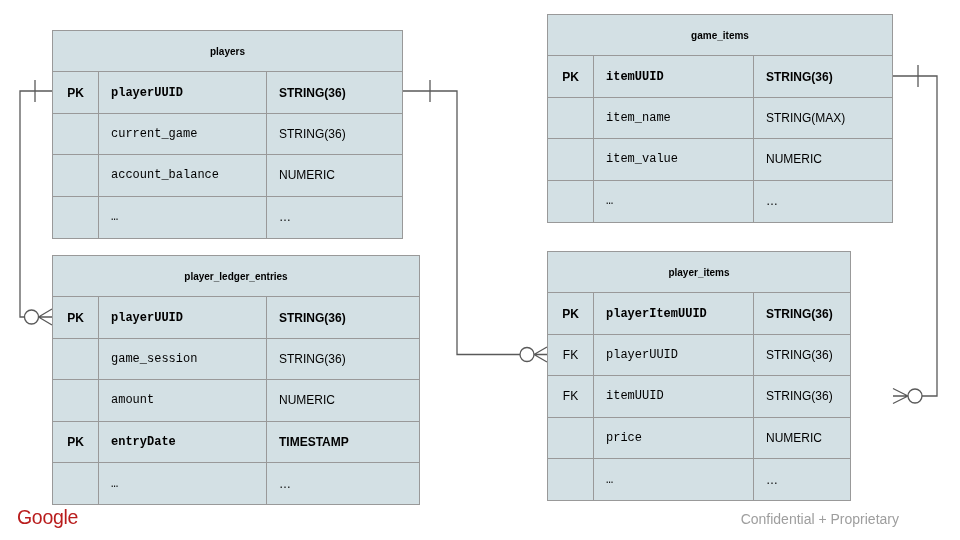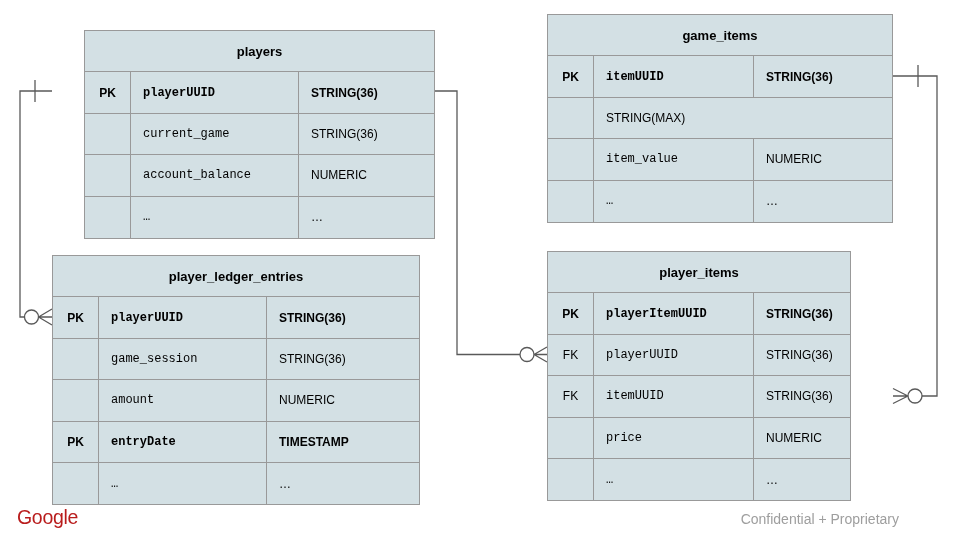--- a/index.html
+++ b/index.html
@@ -9,37 +9,37 @@
     color:#000;
   }
   
   .etable {
     position:absolute; background:#d3e0e4; border:1px solid #999999;
     box-sizing:border-box;
   }
   .ehead {
     box-sizing:border-box; height:41.4px; border-bottom:1px solid #999999;
     display:flex; align-items:center; justify-content:center;
-    font-size:13px; font-weight:bold;
+    font-size:10px; font-weight:bold;
   }
   .erow {
     box-sizing:border-box; display:grid; height:41.4px;
     border-bottom:1px solid #999999; font-size:12px;
   }
   .erow:last-child { border-bottom:none; }
   .cols-left  { grid-template-columns:46px 168px 1fr; }
   .cols-right { grid-template-columns:46px 160px 1fr; }
   .cell { display:flex; align-items:center; overflow:hidden; white-space:nowrap; }
   .cell.key  { justify-content:center; border-right:1px solid #999999; }
   .cell.name { padding-left:12px; border-right:1px solid #999999;font-family:Liberation Mono, monospace; }
   .cell.type { padding-left:12px; }
   .b { font-weight:bold; }
 
   
-  .t-players  { left:52px;  top:30px;  width:351px;margin-left:32px; }
+  .t-players  { left:52px;  top:30px;  width:351px; }
   .t-gameitems{ left:547px; top:14px;  width:346px; }
   .t-ledger   { left:52px;  top:255px; width:368px; }
   .t-playeritems { left:547px; top:251px; width:304px; }
 
   
   .connectors { position:absolute; left:0; top:0; width:960px; height:540px; pointer-events:none; }
   .connectors path, .connectors line { stroke:#595959; stroke-width:1.3; fill:none; }
   .connectors circle { stroke:#595959; stroke-width:1.3; fill:#ffffff; }
 
   
@@ -107,20 +107,21 @@
 
   <div class="etable t-gameitems">
     <div class="ehead">game_items</div>
     <div class="erow cols-right">
       <div class="cell key b">PK</div>
       <div class="cell name b">itemUUID</div>
       <div class="cell type b">STRING(36)</div>
     </div>
     <div class="erow cols-right">
       <div class="cell key"></div>
+      <div class="cell name">item_name</div>
       <div class="cell type">STRING(MAX)</div>
     </div>
     <div class="erow cols-right">
       <div class="cell key"></div>
       <div class="cell name">item_value</div>
       <div class="cell type">NUMERIC</div>
     </div>
     <div class="erow cols-right">
       <div class="cell key"></div>
       <div class="cell name">…</div>

